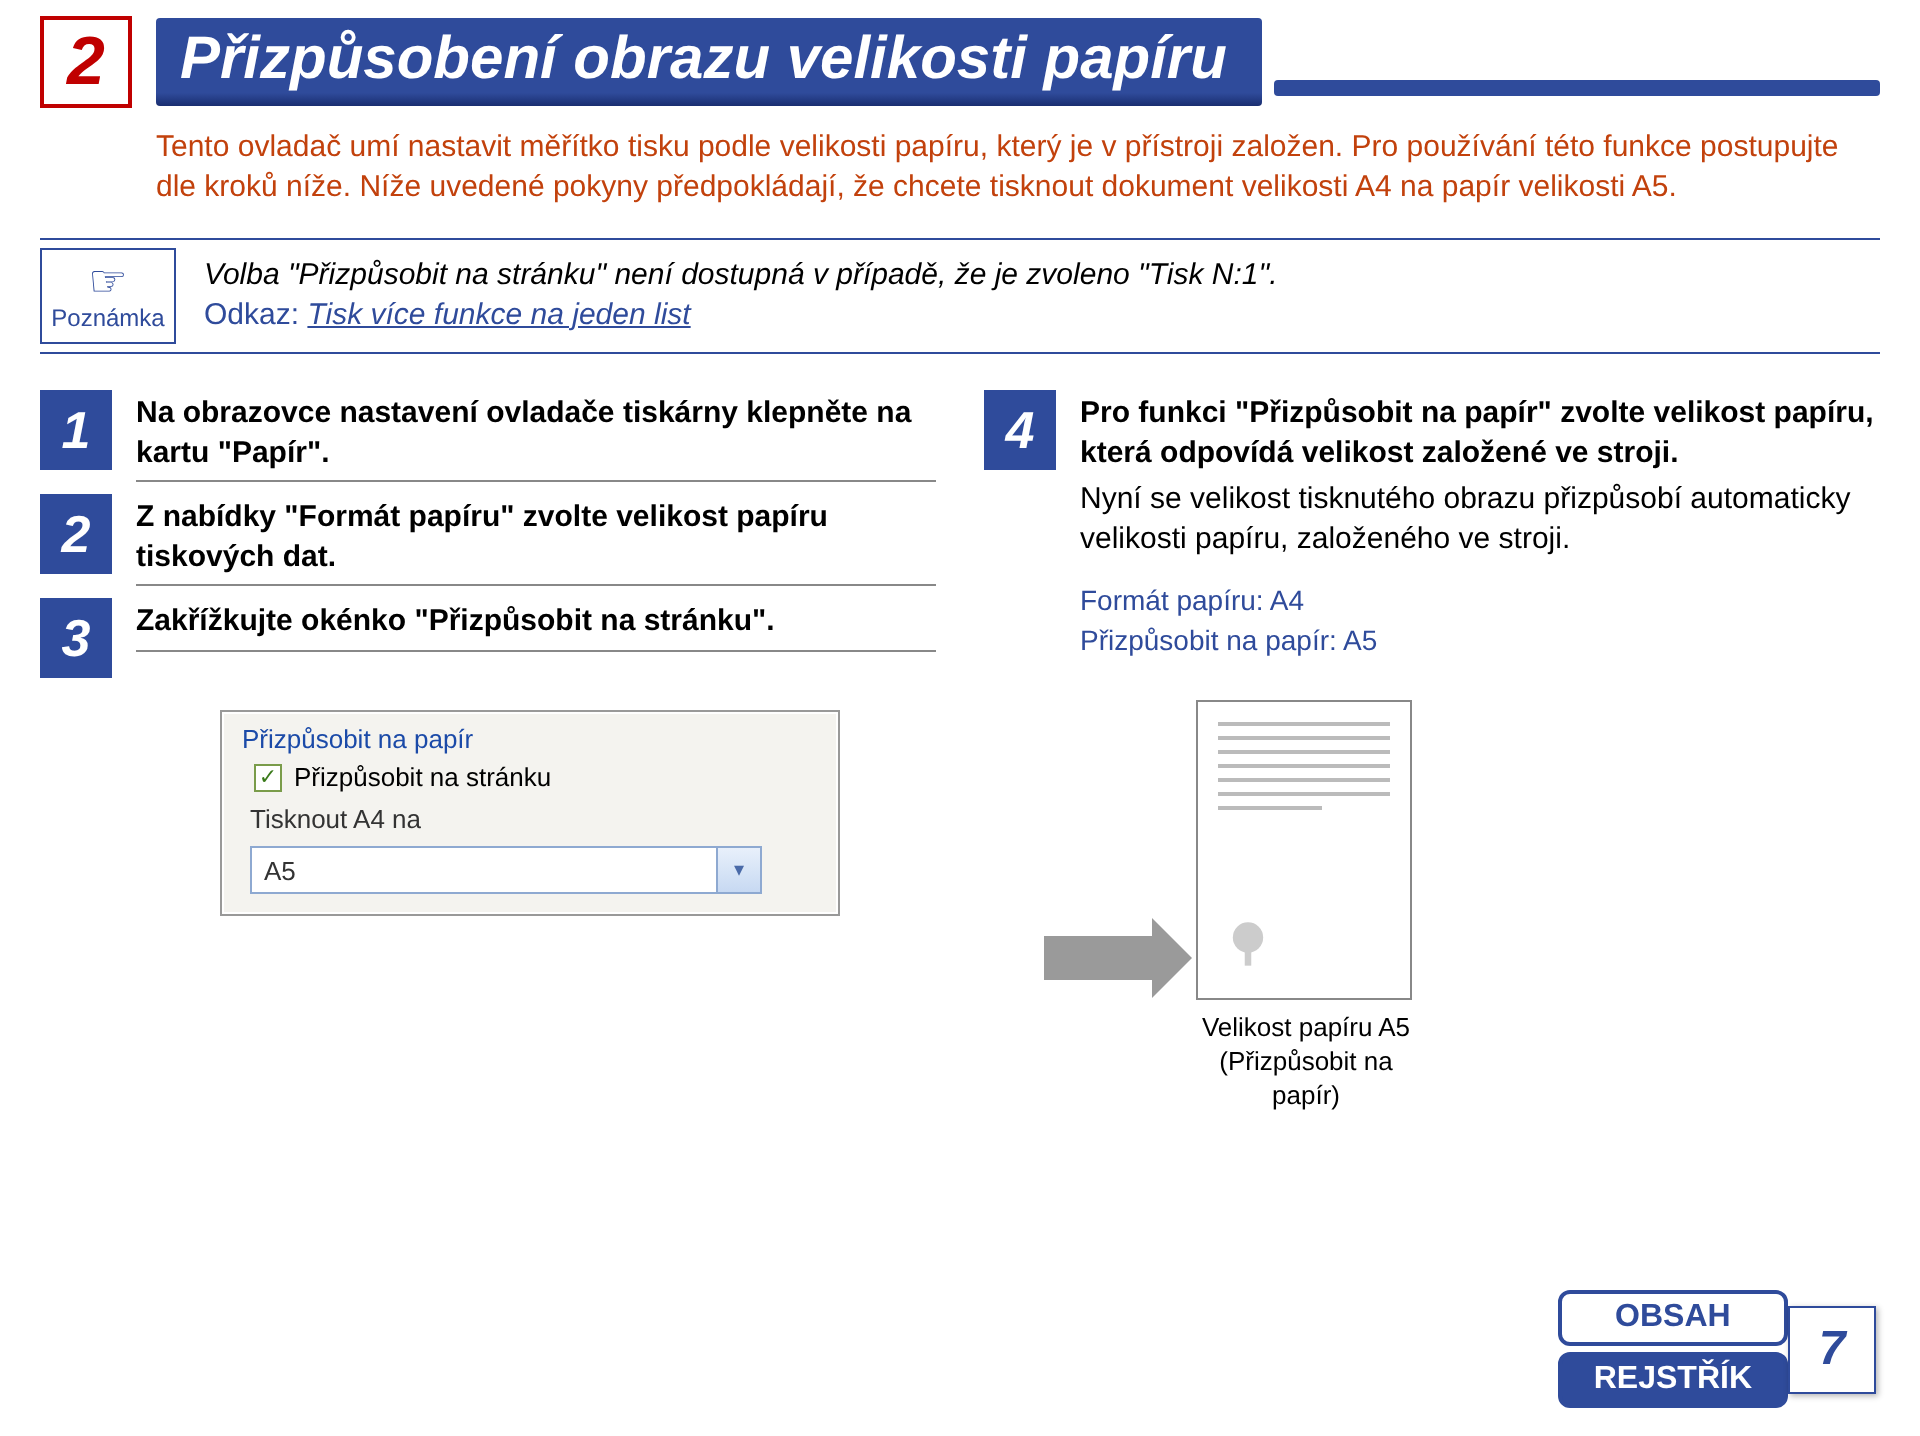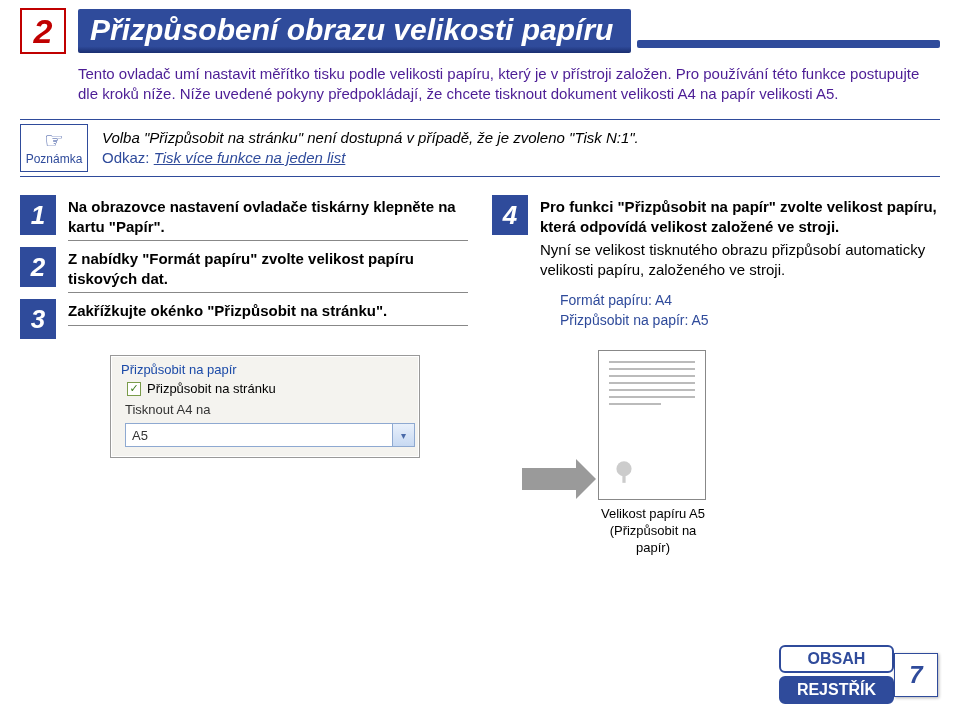--- a/index.html
+++ b/index.html
@@ -47,21 +47,21 @@
     height: 8px;
     background: #2f4b9b;
     border-radius: 2px;
     align-self: flex-end;
     margin-bottom: 6px;
     margin-left: -6px;
   }
   .intro {
     margin: 10px 0 6px 58px;
     font-size: 15px;
-    color: #4c1d95;
+    color: #c2410c;
     line-height: 1.35;
     max-width: 850px;
   }
   .note-box {
     margin: 14px 20px 0 20px;
     border-top: 1px solid #2f4b9b;
     border-bottom: 1px solid #2f4b9b;
     display: flex;
     align-items: stretch;
     padding: 4px 0;
@@ -136,21 +136,21 @@
   .col-left .step:last-child .step-text { border-bottom: none; }
   .step4-extra {
     font-weight: normal;
     margin-top: 4px;
   }
   .blue-small {
     color: #2f4b9b;
     font-size: 14px;
     margin-top: 8px;
     line-height: 1.4;
-    margin-left: 68px;
+    margin-left: 48px;
   }
   
   .dialog {
     margin: 16px 0 0 90px;
     width: 310px;
     border: 1px solid #999;
     background: #f4f3ef;
     font-size: 13px;
     padding: 6px 10px 10px 10px;
     box-shadow: inset 0 0 0 1px #fff;
@@ -180,21 +180,21 @@
     color: #333;
     margin: 4px 0 6px 4px;
   }
   .dialog .select {
     margin: 2px 0 0 4px;
     display: flex;
     align-items: center;
     background: #fff;
     border: 1px solid #8ea9d1;
     height: 24px;
-    width: 290px;
+    width: 256px;
     padding: 0 0 0 6px;
     color: #333;
     position: relative;
   }
   .dialog .select .arrow {
     position: absolute;
     right: 0; top: 0; bottom: 0;
     width: 22px;
     background: linear-gradient(#e8f0fb,#c7d9f2);
     border-left: 1px solid #8ea9d1;

